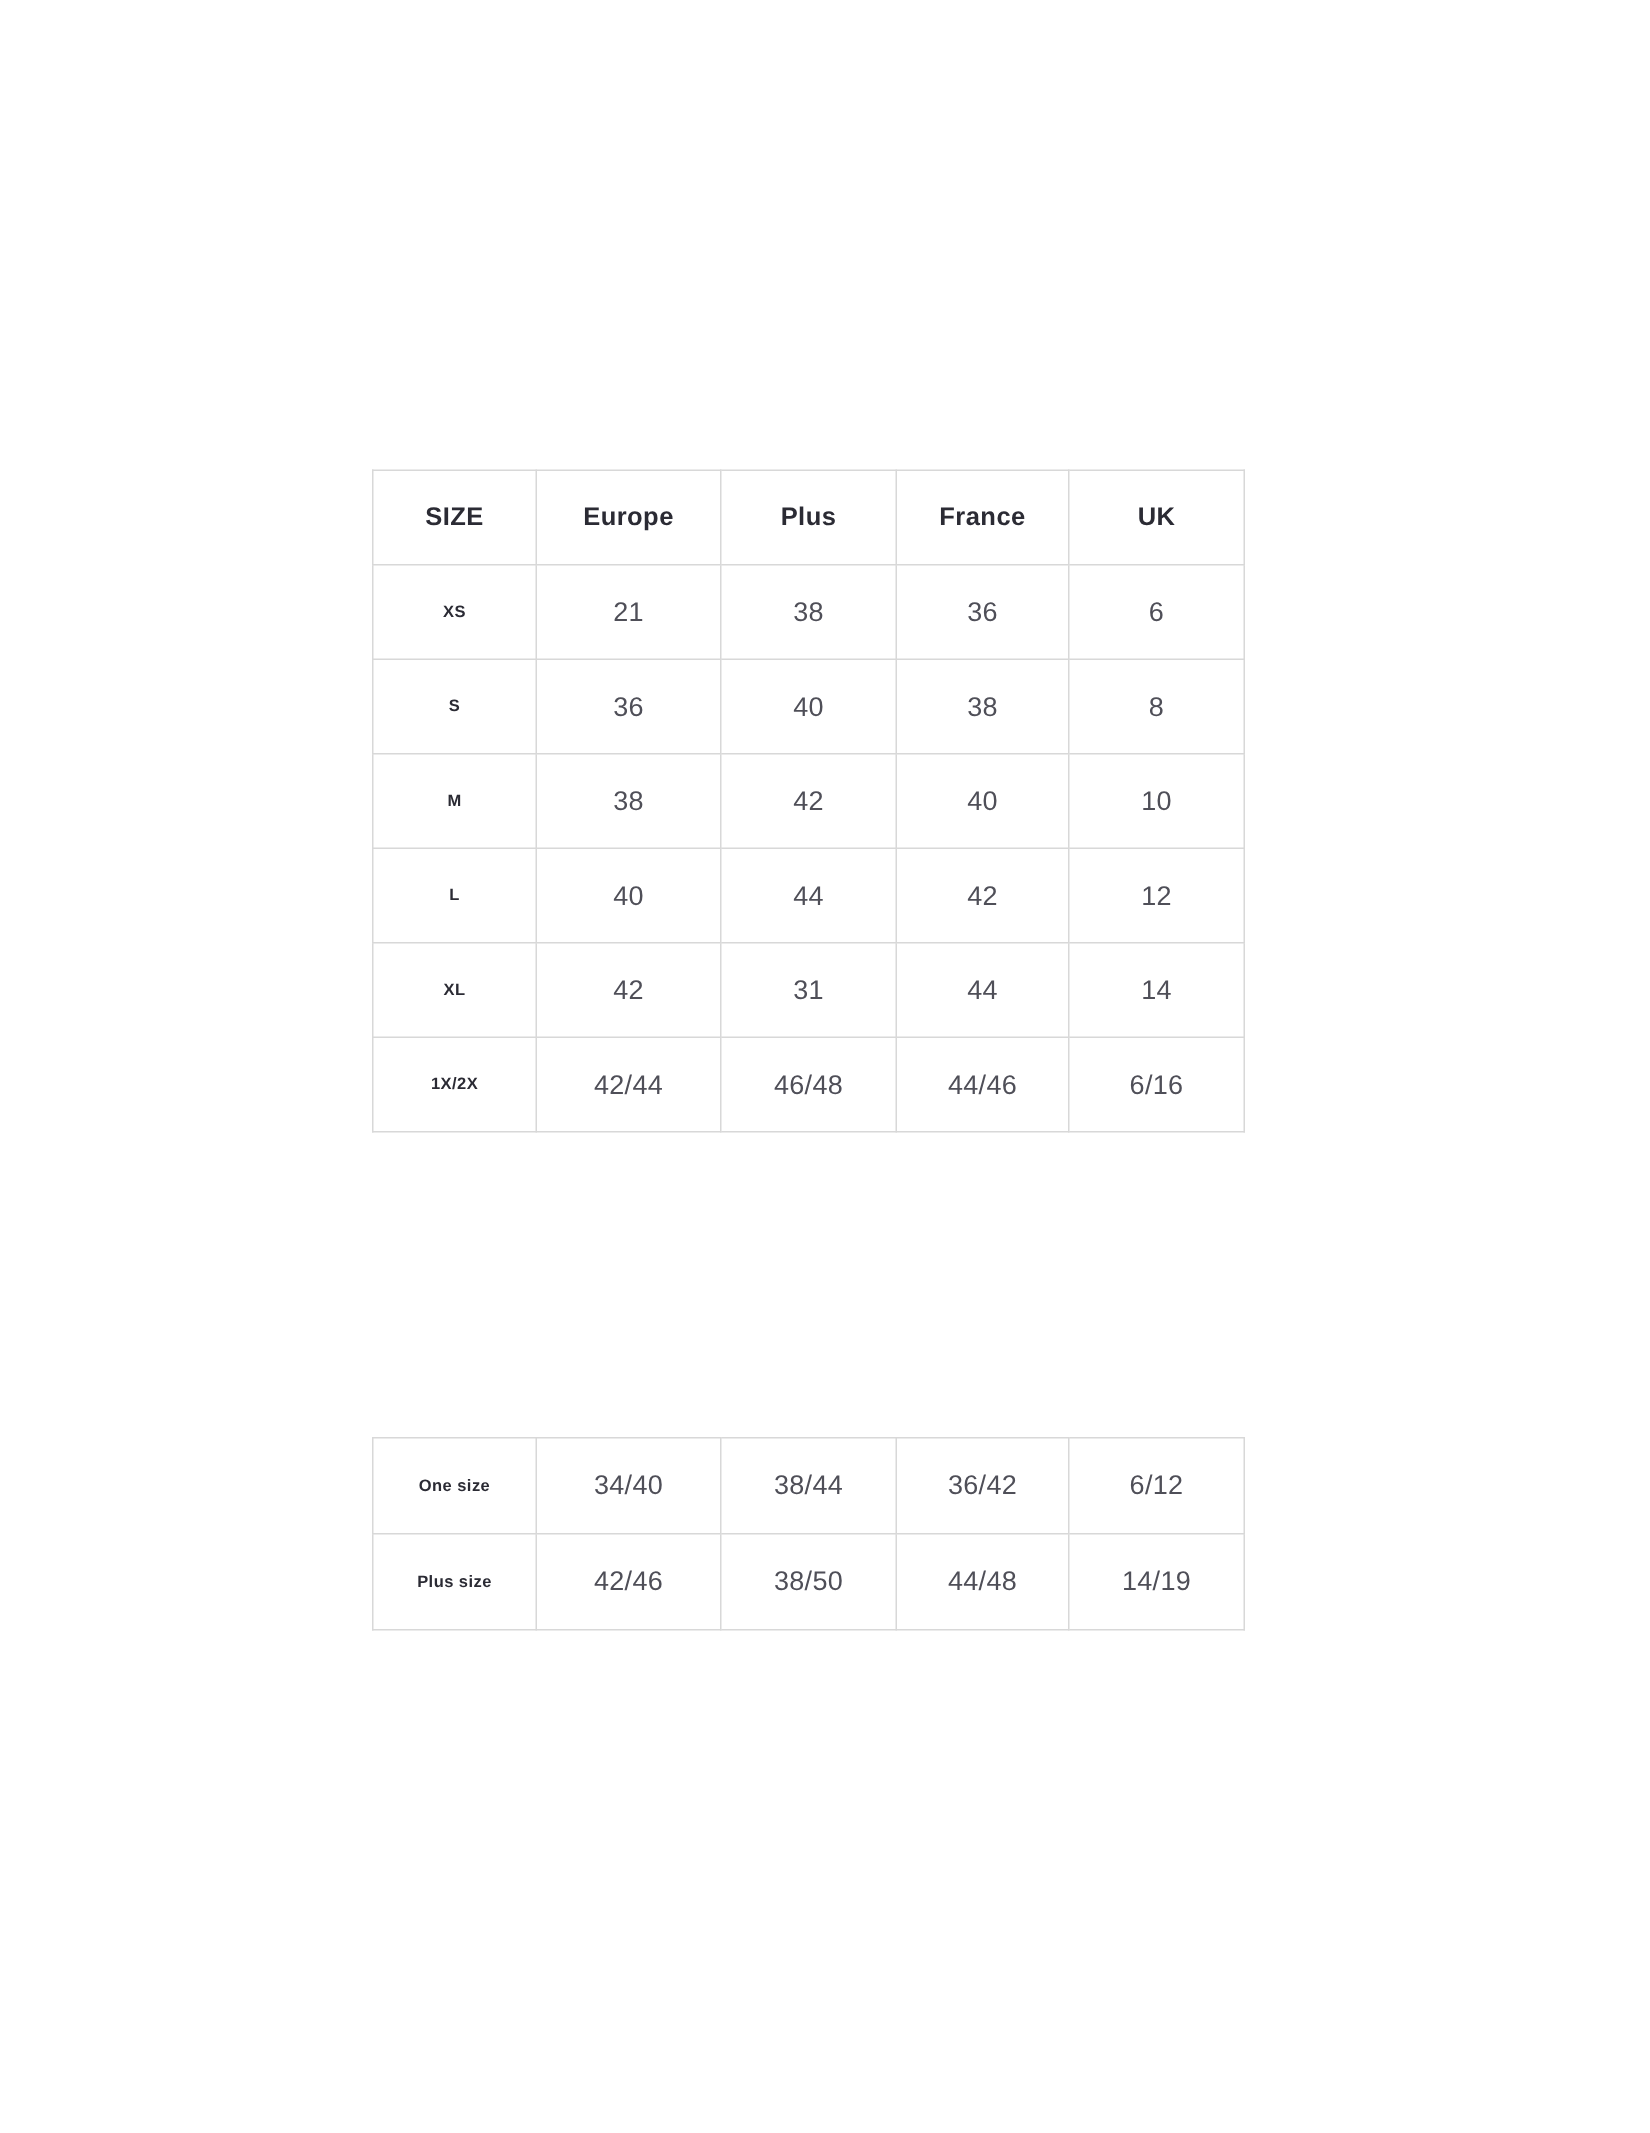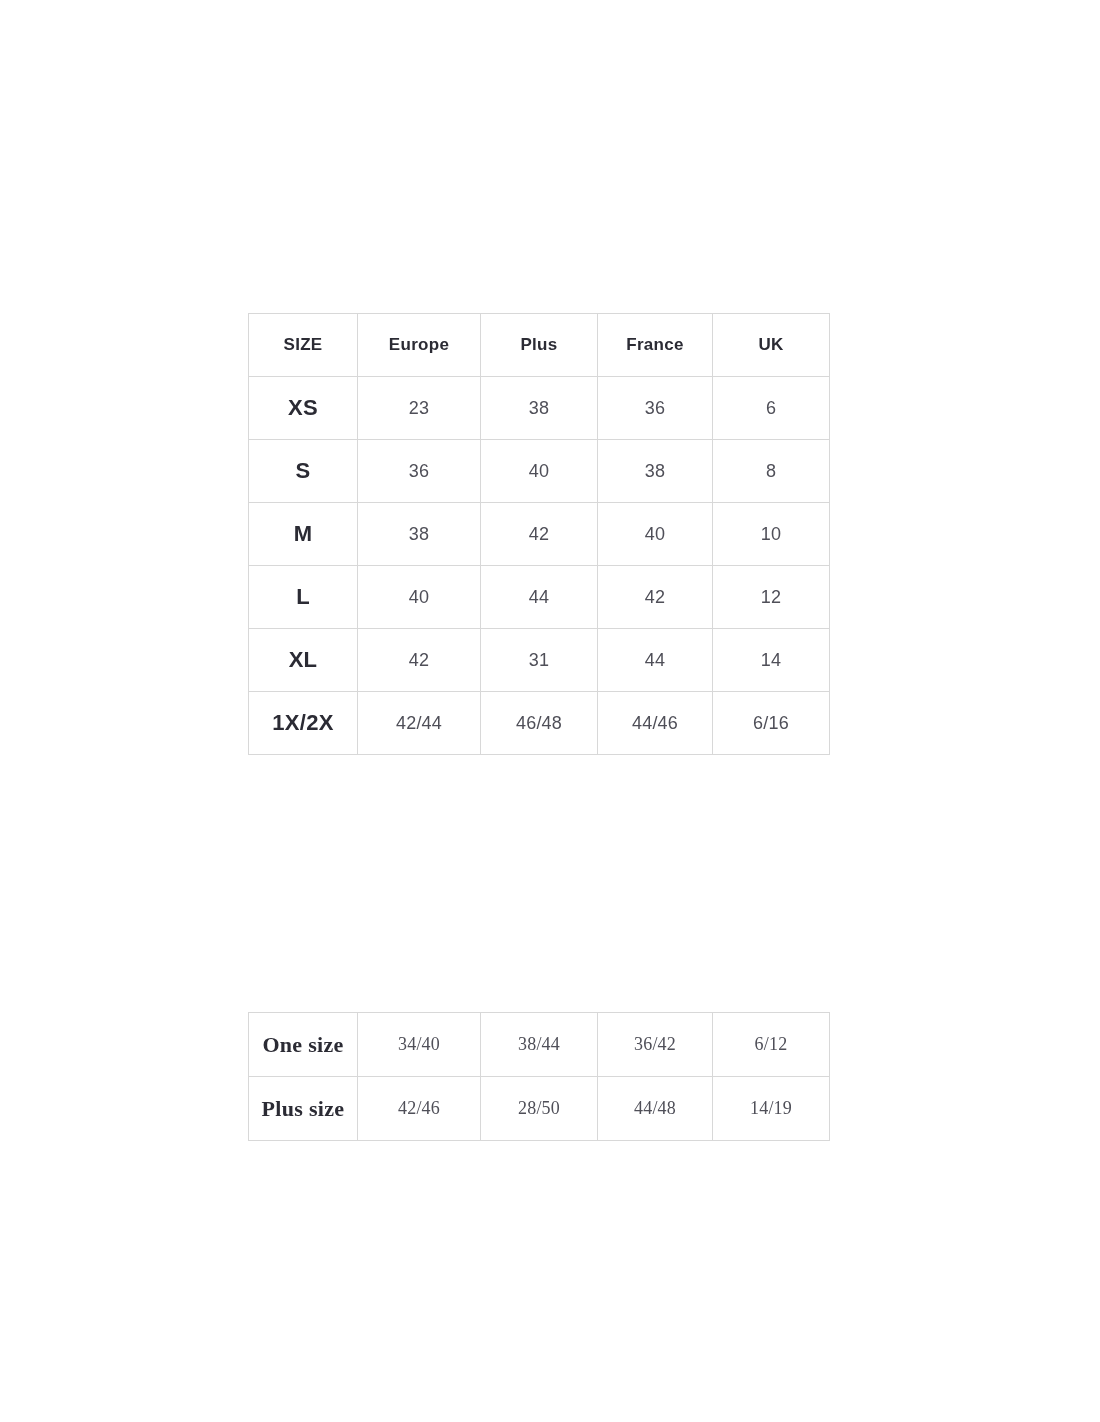--- a/index.html
+++ b/index.html
@@ -23,21 +23,21 @@
     border-radius: 17px;
   }
   table.size-table {
     position: absolute;
     left: 248px;
     border-collapse: collapse;
     table-layout: fixed;
     background: #ffffff;
   }
   table.size-table.main { top: 313px; }
-  table.size-table.secondary { top: 1012px; font-family: Liberation Serif, serif; }
+  table.size-table.secondary { top: 958px; }
   .col-label  { width: 109px; }
   .col-europe { width: 123px; }
   .col-italy  { width: 117px; }
   .col-france { width: 115px; }
   .col-uk     { width: 117px; }
   table.size-table th,
   table.size-table td {
     border: 1px solid var(--border-color, #d8d8d8);
     text-align: center;
     vertical-align: middle;
@@ -49,21 +49,21 @@
   table.size-table.secondary td {
     height: 63px;
   }
   table.size-table thead th {
     font-size: 17px;
     font-weight: 700;
     color: var(--header-color, #2b2b34);
     letter-spacing: 0.3px;
   }
   table.size-table th.row-label {
-    font-size: 22px;
+    font-size: 11px;
     font-weight: 700;
     color: var(--header-color, #2b2b34);
     letter-spacing: 0.3px;
   }
   table.size-table td.value {
     font-size: 18px;
     font-weight: 400;
     color: var(--value-color, #4f4f58);
     letter-spacing: 0.2px;
   }
@@ -86,21 +86,21 @@
           <th>SIZE</th>
           <th>Europe</th>
           <th>Plus</th>
           <th>France</th>
           <th>UK</th>
         </tr>
     </thead>
     <tbody id="main-body">
         <tr>
           <th class="row-label">XS</th>
-          <td class="value">23</td>
+          <td class="value">21</td>
           <td class="value">38</td>
           <td class="value">36</td>
           <td class="value">6</td>
         </tr>
         <tr>
           <th class="row-label">S</th>
           <td class="value">36</td>
           <td class="value">40</td>
           <td class="value">38</td>
           <td class="value">8</td>
@@ -148,20 +148,20 @@
         <tr>
           <th class="row-label">One size</th>
           <td class="value">34/40</td>
           <td class="value">38/44</td>
           <td class="value">36/42</td>
           <td class="value">6/12</td>
         </tr>
         <tr>
           <th class="row-label">Plus size</th>
           <td class="value">42/46</td>
-          <td class="value">28/50</td>
+          <td class="value">38/50</td>
           <td class="value">44/48</td>
           <td class="value">14/19</td>
         </tr>
       </tbody>
   </table>
 
 </div>
 
 </body></html>

